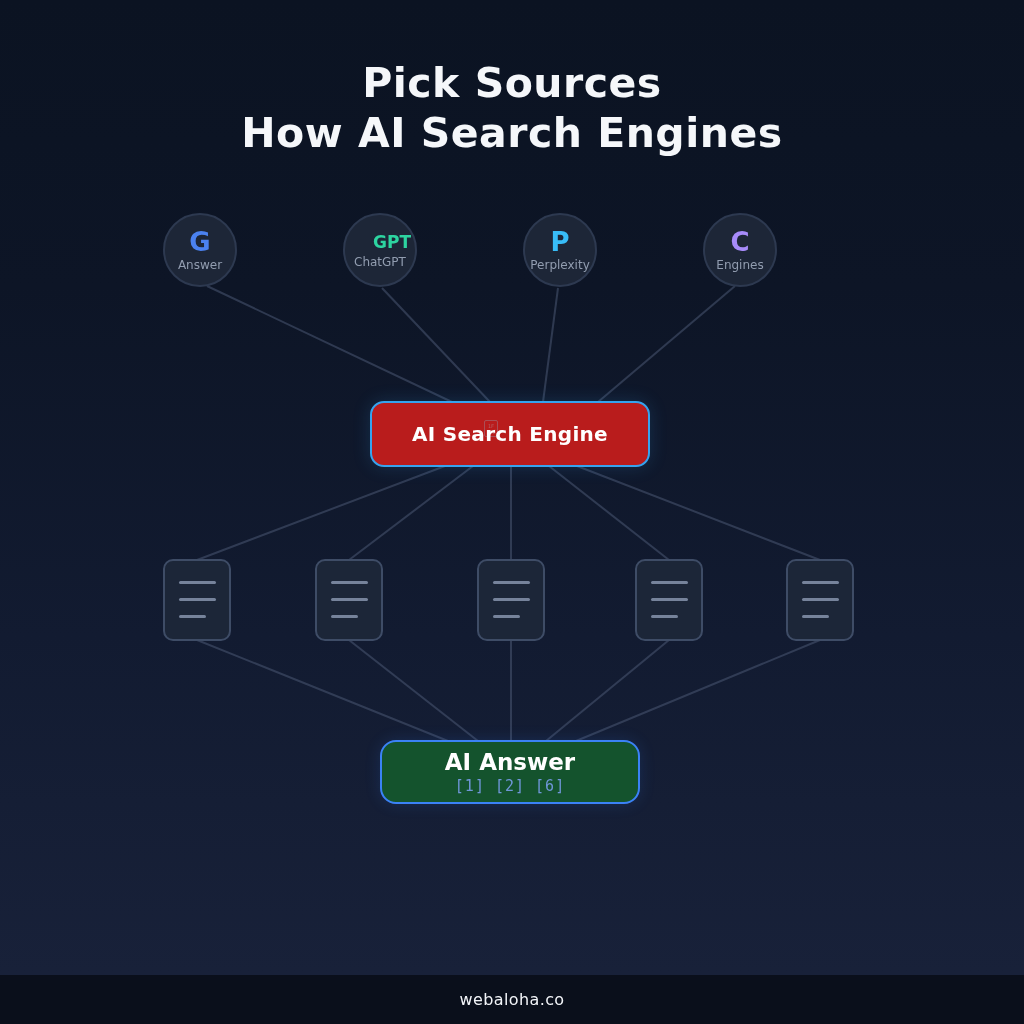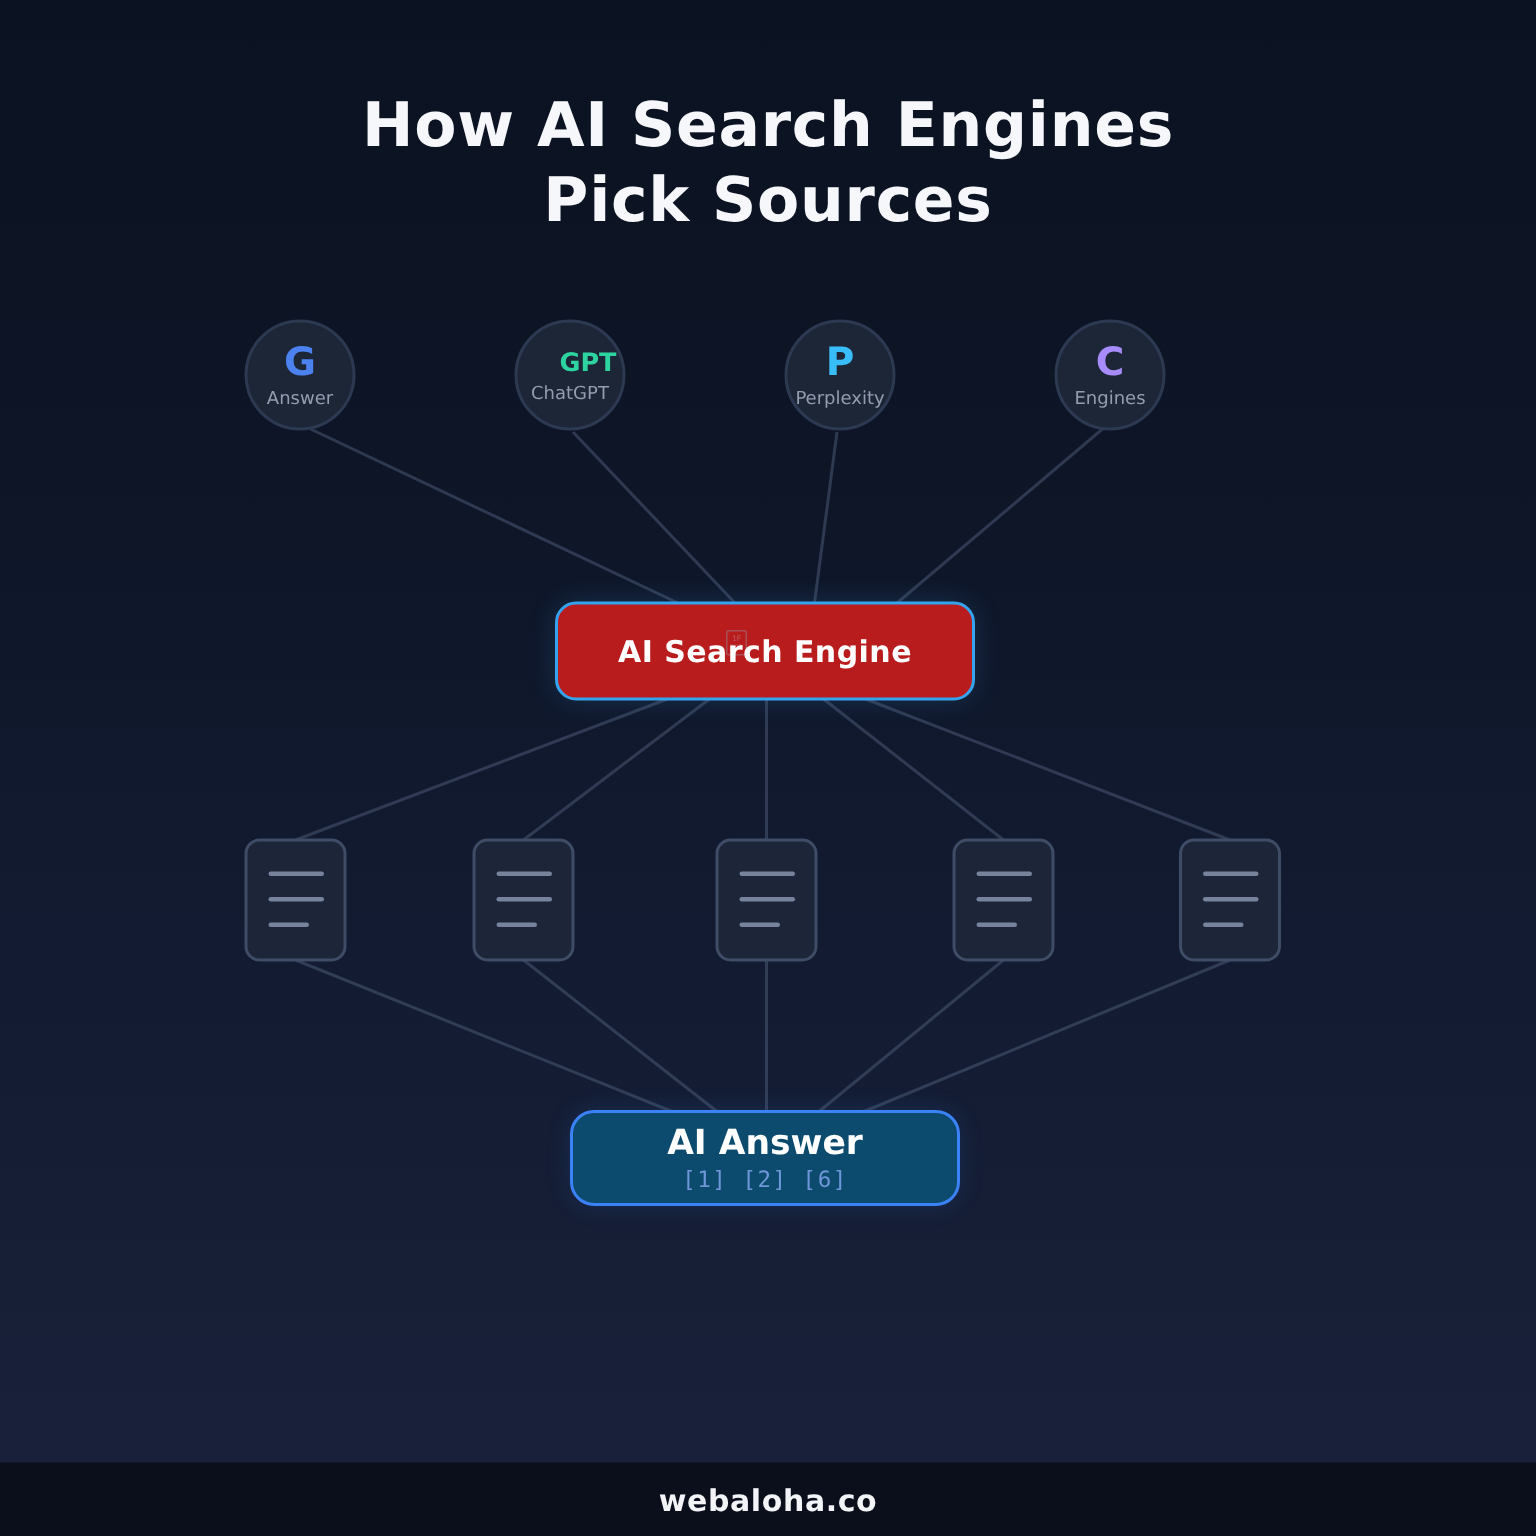--- a/index.html
+++ b/index.html
@@ -96,21 +96,21 @@
   .doc-1 { left: 163px; }
   .doc-2 { left: 315px; }
   .doc-3 { left: 477px; }
   .doc-4 { left: 635px; }
   .doc-5 { left: 786px; }
 
   .answer-box {
     position: absolute;
     left: 380px; top: 740px;
     width: 260px; height: 64px;
-    background: #0c4a6e;
+    background: #14532d;
     border: 2px solid #3b82f6;
     border-radius: 16px;
     box-shadow: 0 0 16px rgba(59,130,246,0.16);
     z-index: 2;
     display: flex; flex-direction: column;
     align-items: center; justify-content: center;
     gap: 2px;
   }
   .answer-box .label { font-size: 23px; font-weight: bold; color: #ffffff; }
   .answer-box .citations {
@@ -119,28 +119,28 @@
   }
 
   .footer {
     position: absolute;
     left: 0; bottom: 0;
     width: 1024px; height: 49px;
     background: #0a0f1b;
     display: flex; align-items: center; justify-content: center;
     z-index: 3;
   }
-  .footer .footer-text { font-size: 20px; font-weight: bold; color: #f2f4f8; letter-spacing: 0.4px; }
+  .footer .footer-text { font-size: 16px; font-weight: normal; color: #f2f4f8; letter-spacing: 0.4px; }
 </style>
 </head>
 <body>
 
 <div class="title">
+  <div>Pick Sources</div>
   <div>How AI Search Engines</div>
-  <div>Pick Sources</div>
 </div>
 
 <svg class="connectors" viewBox="0 0 1024 1024" stroke="#4a5872" stroke-opacity="0.55" stroke-width="2">
 
   <line x1="207" y1="286" x2="452" y2="402"></line>
   <line x1="382" y1="288" x2="490" y2="402"></line>
   <line x1="558" y1="288" x2="543" y2="402"></line>
   <line x1="735" y1="286" x2="598" y2="402"></line>
 
   <line x1="445" y1="466" x2="197" y2="560"></line>

